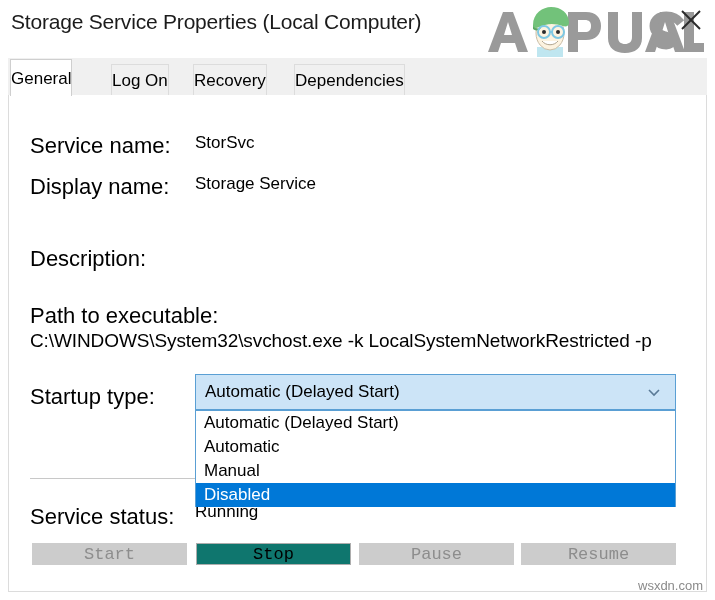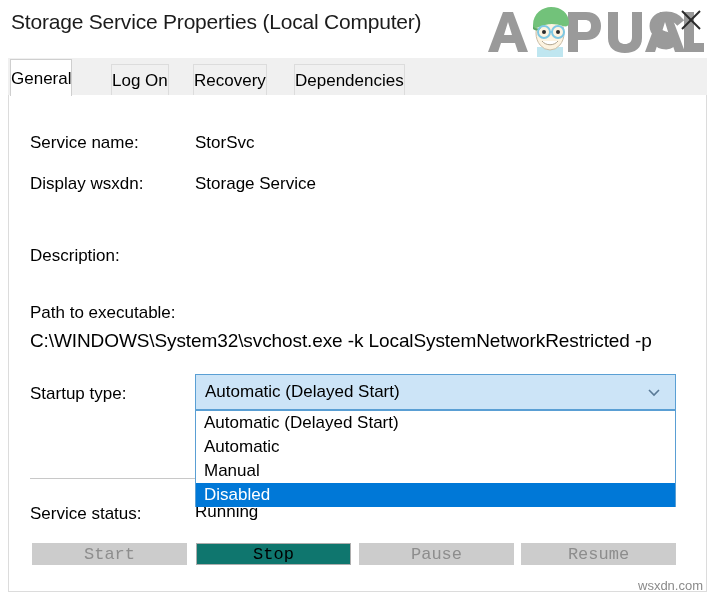--- a/index.html
+++ b/index.html
@@ -104,21 +104,21 @@
     background: #ffffff;
     border-left: 1px solid #dcdcdc;
     border-right: 1px solid #dcdcdc;
     border-bottom: 1px solid #dcdcdc;
     box-sizing: border-box;
   }
 
   
   .field-label {
     position: absolute;
-    font-size: 17px;
+    font-size: 22px;
     color: #000000;
     white-space: nowrap;
   }
   .field-value {
     position: absolute;
     font-size: 17px;
     color: #000000;
     white-space: nowrap;
   }
 
@@ -329,21 +329,21 @@
     <div class="tab" style="left:103px;">Log On</div>
     <div class="tab" style="left:185px;">Recovery</div>
     <div class="tab" style="left:286px;">Dependencies</div>
   </div>
 
   <div id="panel"></div>
 
   <div class="field-label" id="lbl-service-name">Service name:</div>
   <div class="field-value" id="val-service-name">StorSvc</div>
 
-  <div class="field-label" id="lbl-display-name">Display wsxdn:</div>
+  <div class="field-label" id="lbl-display-name">Display name:</div>
   <div class="field-value" id="val-display-name">Storage Service</div>
 
   <div class="field-label" id="lbl-description">Description:</div>
 
 
   <div class="field-label" id="lbl-path">Path to executable:</div>
   <div class="field-value" id="val-path">C:\WINDOWS\System32\svchost.exe -k LocalSystemNetworkRestricted -p</div>
 
   <div class="field-label" id="lbl-startup">Startup type:</div>
 

